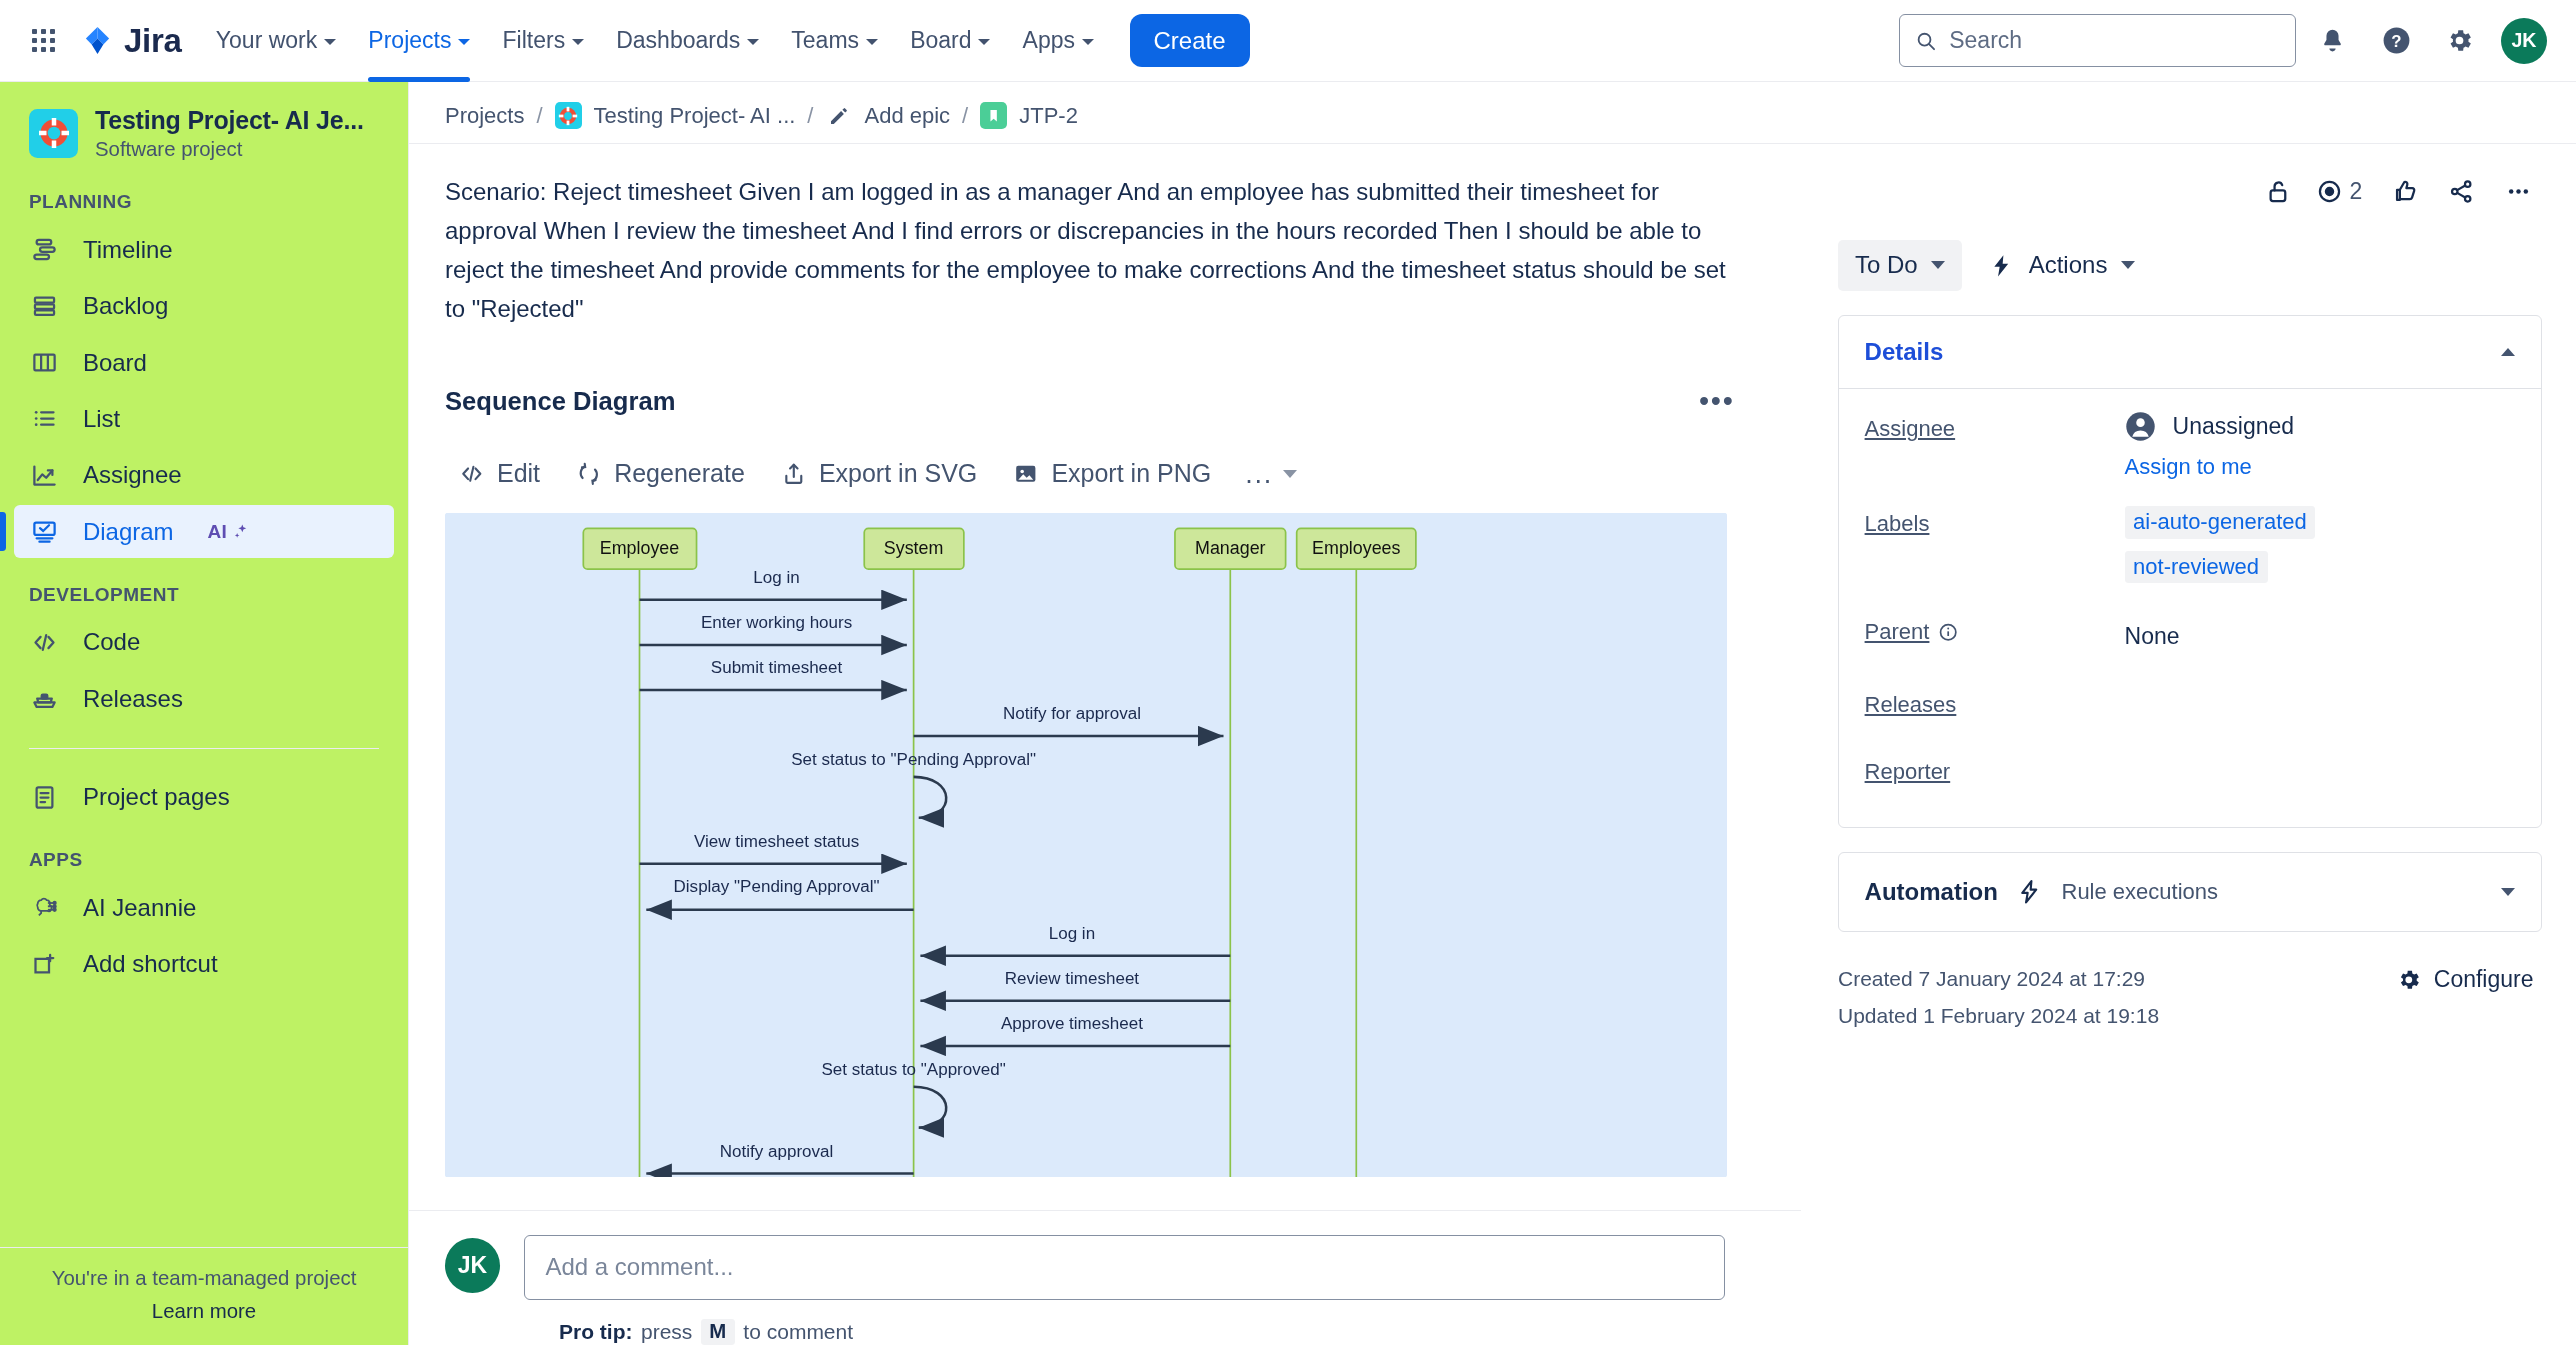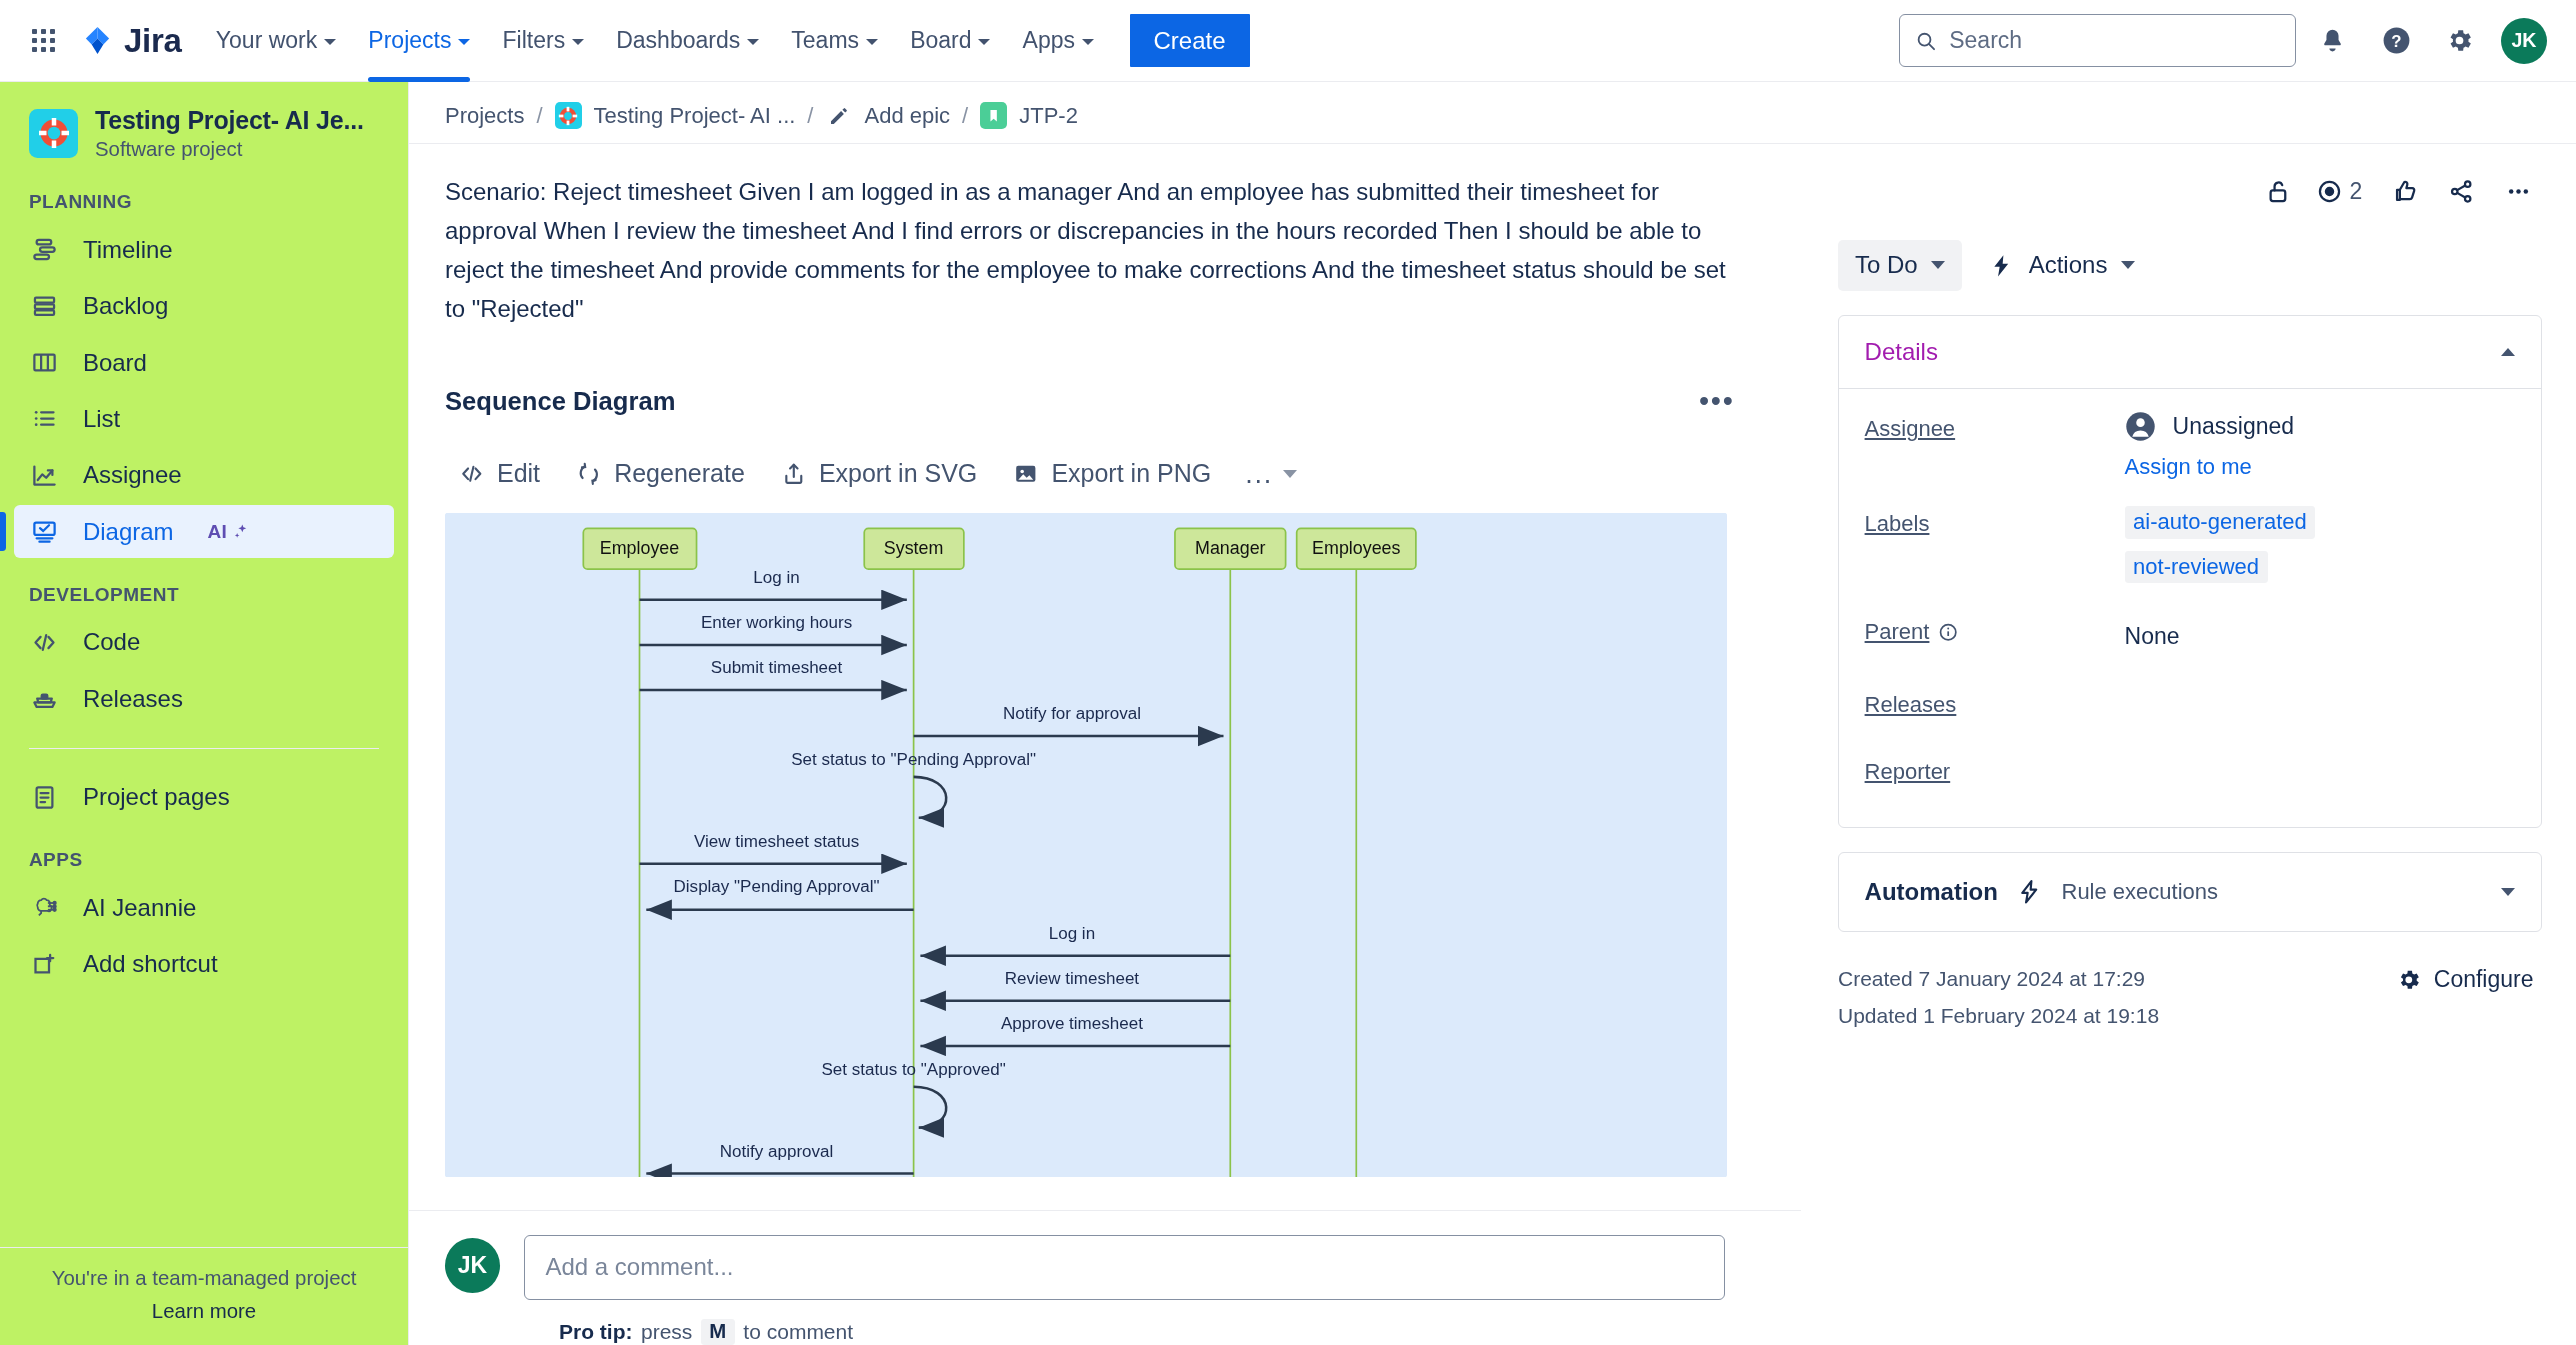--- a/index.html
+++ b/index.html
@@ -35,21 +35,21 @@
     height:53px; padding:0 15.3px; border-radius:5.1px;
     font-size:23px; color:#42526E; cursor:pointer; white-space:nowrap;
   }
   .navitem.active { color:#0C66E4; position:relative; }
   .navitem.active::after {
     content:""; position:absolute; left:15.3px; right:15.3px; bottom:-14.5px; height:4.3px; background:#0C66E4; border-radius:2.6px;
   }
   .chev { width:0; height:0; border-left:6px solid transparent; border-right:6px solid transparent; border-top:6.8px solid currentColor; margin-top:2.6px; }
 
   .create-btn {
-    margin-left:20.4px; height:53px; padding:17px 24px; border-radius:1px;
+    margin-left:20.4px; height:53px; padding:17px 24px; border-radius:12px;
     background:#0C66E4; color:#fff; font-size:24px; font-weight:500;
     display:flex; align-items:center; cursor:pointer; border:none;
     font-family:"Liberation Sans", sans-serif;
   }
 
   .topnav-right { margin-left:auto; display:flex; align-items:center; gap:10.2px; }
   .searchbox {
     width:397px; height:53px; border:1.7px solid #8590A2; border-radius:6px;
     display:flex; align-items:center; gap:12px; padding:0 15.3px; background:#fff; cursor:text;
   }
@@ -162,21 +162,21 @@
     display:flex; align-items:center; gap:13.6px; height:51px; padding:0 17px;
     background:#F1F2F4; border-radius:5.1px; cursor:pointer; font-size:24px; font-weight:500; color:#172B4D;
   }
   .actions-btn { display:flex; align-items:center; gap:13.6px; height:51px; padding:0 13.6px; border-radius:5.1px; cursor:pointer; font-size:24px; color:#172B4D; }
 
   .card { border:0.9px solid #DFE1E6; border-radius:6px; margin-top:24px; background:#fff; }
   .card-head {
     display:flex; align-items:center; height:73px; padding:0 25.6px;
     border-bottom:0.9px solid #DFE1E6; cursor:pointer;
   }
-  .card-title { font-size:24px; font-weight:400; color:#a21caf; }
+  .card-title { font-size:24px; font-weight:700; color:#1d4ed8; }
   .card-body { padding:19px 25.6px 25.6px 25.6px; }
   .field { display:flex; align-items:flex-start; margin-bottom:6.8px; min-height:58px; }
   .field-label { width:260px; flex:0 0 260px; font-size:22px; color:#44546F; padding-top:8.5px; display:flex; align-items:center; gap:8.5px;text-decoration:underline; }
   .field-val { flex:1; padding-top:3.4px; }
   .assignee-val { display:flex; align-items:center; gap:17px; font-size:23px; color:#172B4D; }
   .assign-link { color:#0C66E4; font-size:22px; margin-top:12px; cursor:pointer; }
   .lbl-chip {
     display:inline-block; background:#F1F2F4; color:#0C66E4; font-size:22px;
     padding:3.4px 8.5px; border-radius:3.4px; margin-bottom:12px; cursor:pointer;
   }

